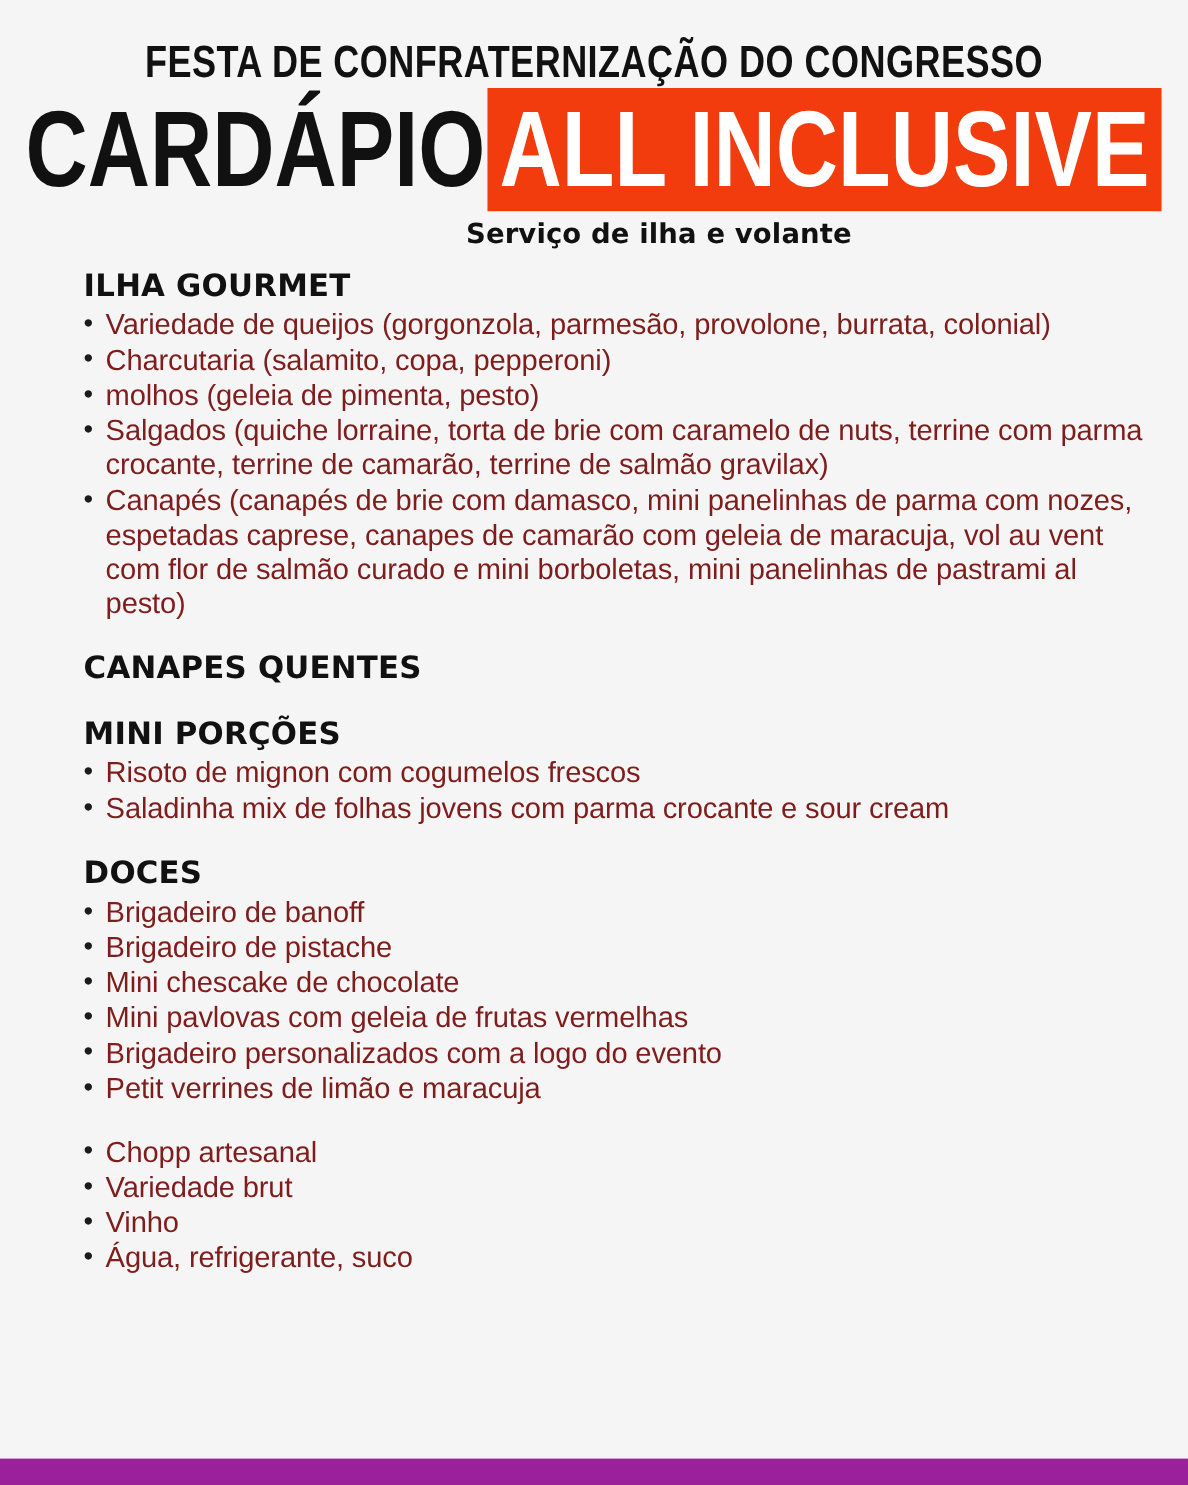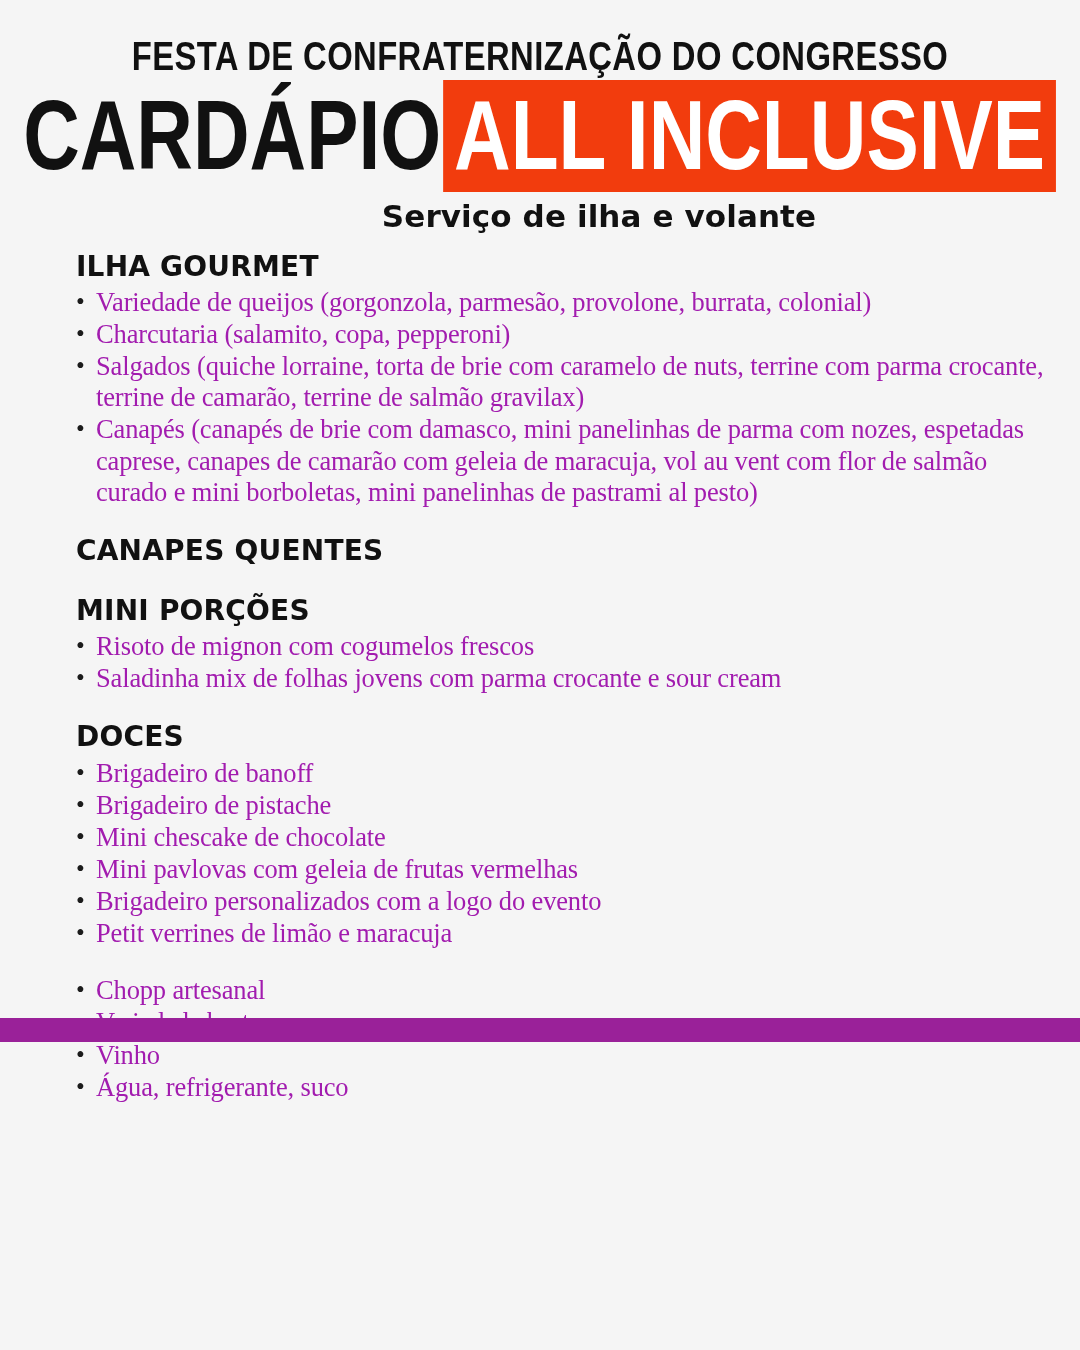--- a/index.html
+++ b/index.html
@@ -12,21 +12,21 @@
     height: 1350px;
     background: #f5f5f5;
     font-family: "Liberation Sans", "DejaVu Sans", sans-serif;
     color: #161616;
     overflow: hidden;
     position: relative;
   }
 
   .page {
     width: 1080px;
-    height: 1042px;
+    height: 1350px;
     box-sizing: border-box;
     position: relative;
     display: flex;
     flex-direction: column;
   }
 
   
   .header {
     padding-top: 36px;
     text-align: center;
@@ -80,21 +80,21 @@
     color: #ffffff;
     background: #f23c0d;
     padding: 6px 14px 8px 14px;
     display: block;
   }
 
   .subtitle {
     margin-top: 6px;
     font-family: "DejaVu Sans", "Liberation Sans", sans-serif;
     font-weight: 700;
-    font-size: 31px;
+    font-size: 25px;
     letter-spacing: 0.1px;
     color: #111111;
     padding-left: 118px;
   }
 
   
   .menu {
     flex: 1 1 auto;
     padding: 16px 36px 0 74px;
     box-sizing: border-box;
@@ -119,25 +119,25 @@
 
   .items {
     list-style: none;
     margin: 0;
     padding: 0;
   }
 
   .item {
     position: relative;
     padding-left: 22px;
-    font-family: Liberation Serif, serif;
+    font-family: Liberation Sans, sans-serif;
     font-weight: 400;
     font-size: 26.5px;
     line-height: 1.175;
-    color: #a21caf;
+    color: #7f1d1d;
     margin-bottom: 1px;
     letter-spacing: -0.15px;
   }
 
   .item::before {
     content: "•";
     position: absolute;
     left: 2px;
     top: 0;
     font-size: 25px;
@@ -172,20 +172,21 @@
 
     <div class="subtitle">Serviço de ilha e volante</div>
   </div>
 
   <div class="menu">
       <div class="section">
         <div class="section-heading">ILHA GOURMET</div>
         <ul class="items">
           <li class="item">Variedade de queijos (gorgonzola, parmesão, provolone, burrata, colonial)</li>
           <li class="item">Charcutaria (salamito, copa, pepperoni)</li>
+          <li class="item">molhos (geleia de pimenta, pesto)</li>
           <li class="item">Salgados (quiche lorraine, torta de brie com caramelo de nuts, terrine com parma crocante, terrine de camarão, terrine de salmão gravilax)</li>
           <li class="item">Canapés (canapés de brie com damasco, mini panelinhas de parma com nozes, espetadas caprese, canapes de camarão com geleia de maracuja, vol au vent com flor de salmão curado e mini borboletas, mini panelinhas de pastrami al pesto)</li>
         </ul>
       </div>
       <div class="section">
         <div class="section-heading">CANAPES QUENTES</div>
       </div>
       <div class="section">
         <div class="section-heading">MINI PORÇÕES</div>
         <ul class="items">

